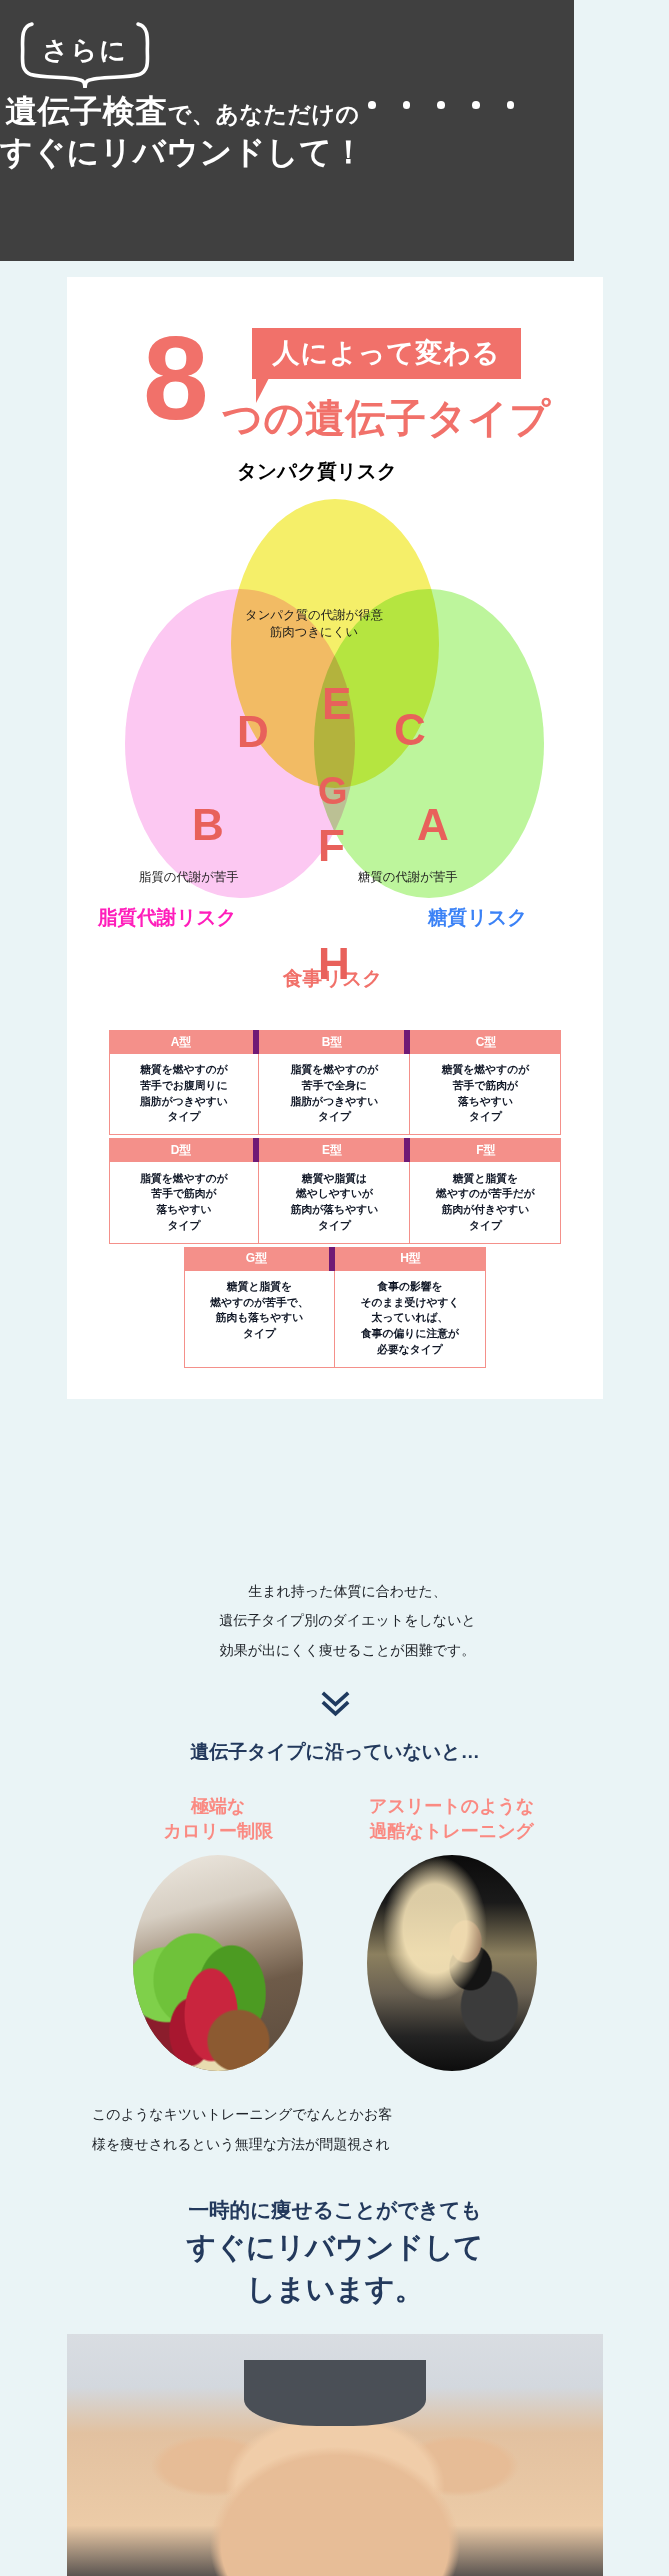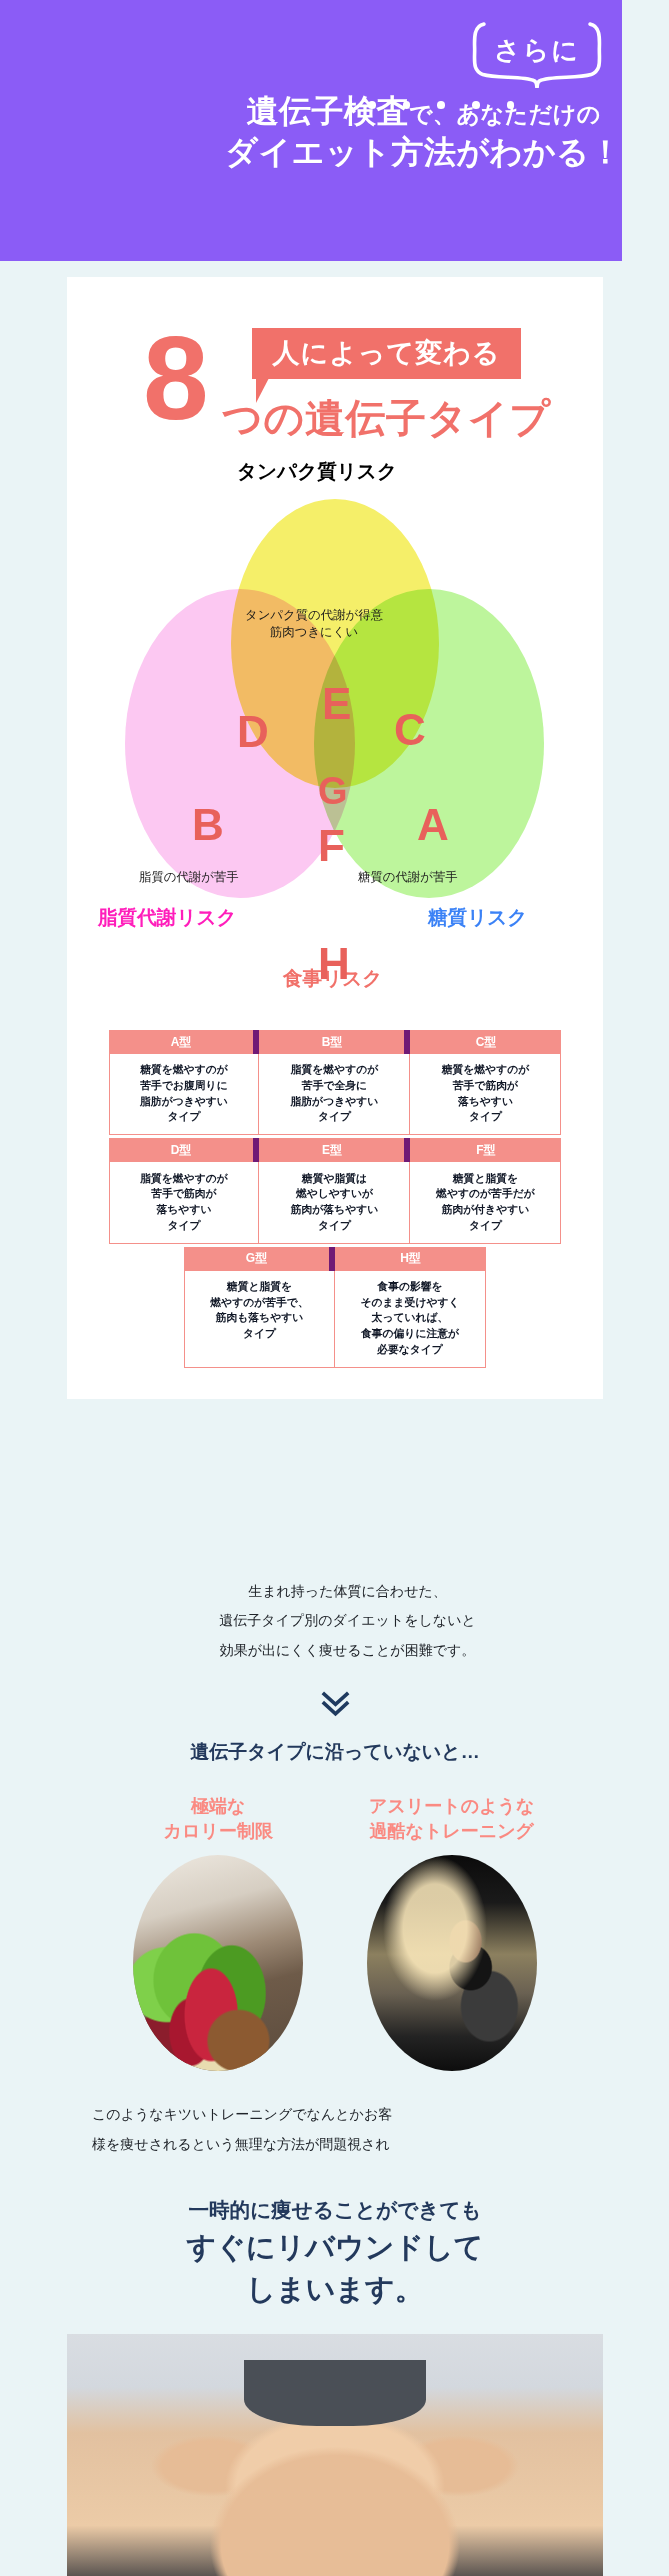--- a/index.html
+++ b/index.html
@@ -10,26 +10,26 @@
     background: #eaf4f6;
     width: 670px;
     height: 3038px;
     overflow: hidden;
     position: relative;
   }
 
   
   .hero {
     position: relative;
-    width: 622px;
+    width: 574px;
     height: 261px;
-    background: #8b5cf6;
+    background: #404040;
     display: flex;
     flex-direction: column;
-    align-items: flex-end;
+    align-items: flex-start;
     justify-content: flex-start;
     padding-top: 20.6px;
   }
   .hero-badge {
     position: relative;
     width: 170px;
     height: 67px;
     display: flex;
     align-items: flex-start;
     justify-content: center;
@@ -371,21 +371,21 @@
   <div class="dots-row">
     <i></i>
     <i></i>
     <i></i>
     <i></i>
     <i></i>
   </div>
 
   <h1 class="hero-title">
     <span class="line"><span>遺伝子検査</span><span class="small">で、あなただけの</span></span>
-    <span class="line">ダイエット方法がわかる！</span>
+    <span class="line">すぐにリバウンドして！</span>
   </h1>
 </div>
 
 <div class="card">
 
   <div class="eight-head">
     <div class="bubble">
       <span>人によって変わる</span>
     </div>
     <div class="eight-num">8</div>

